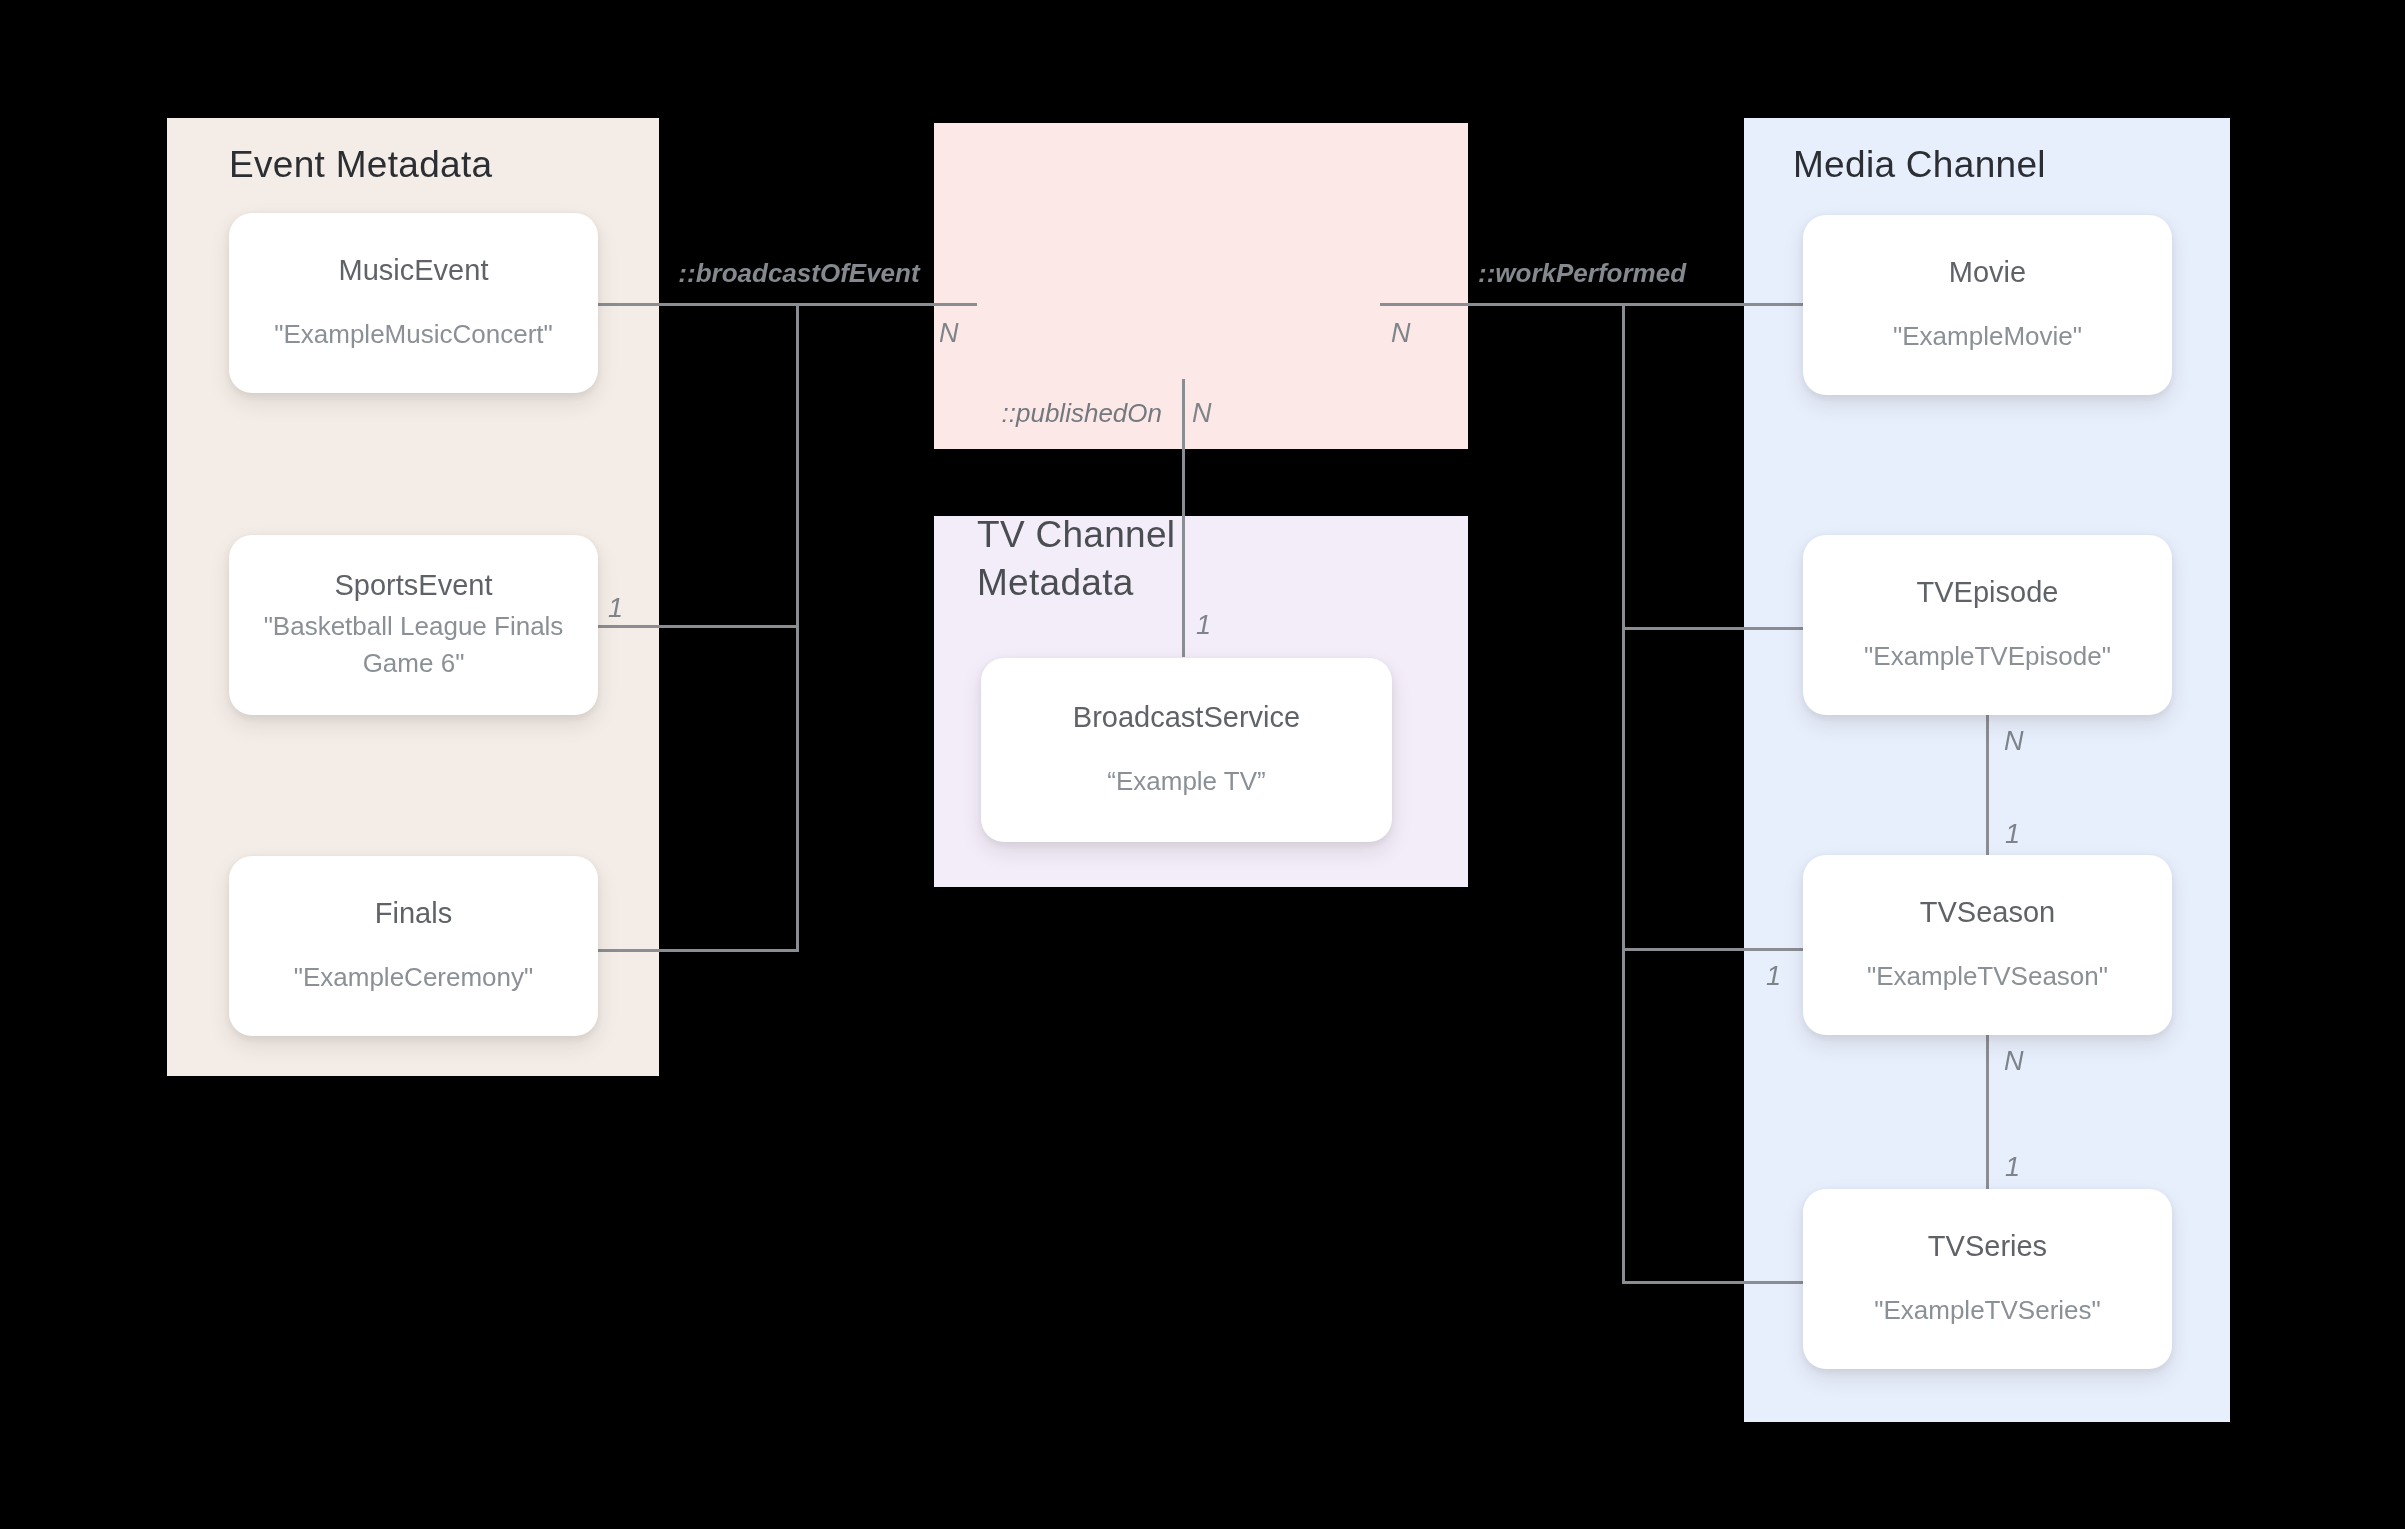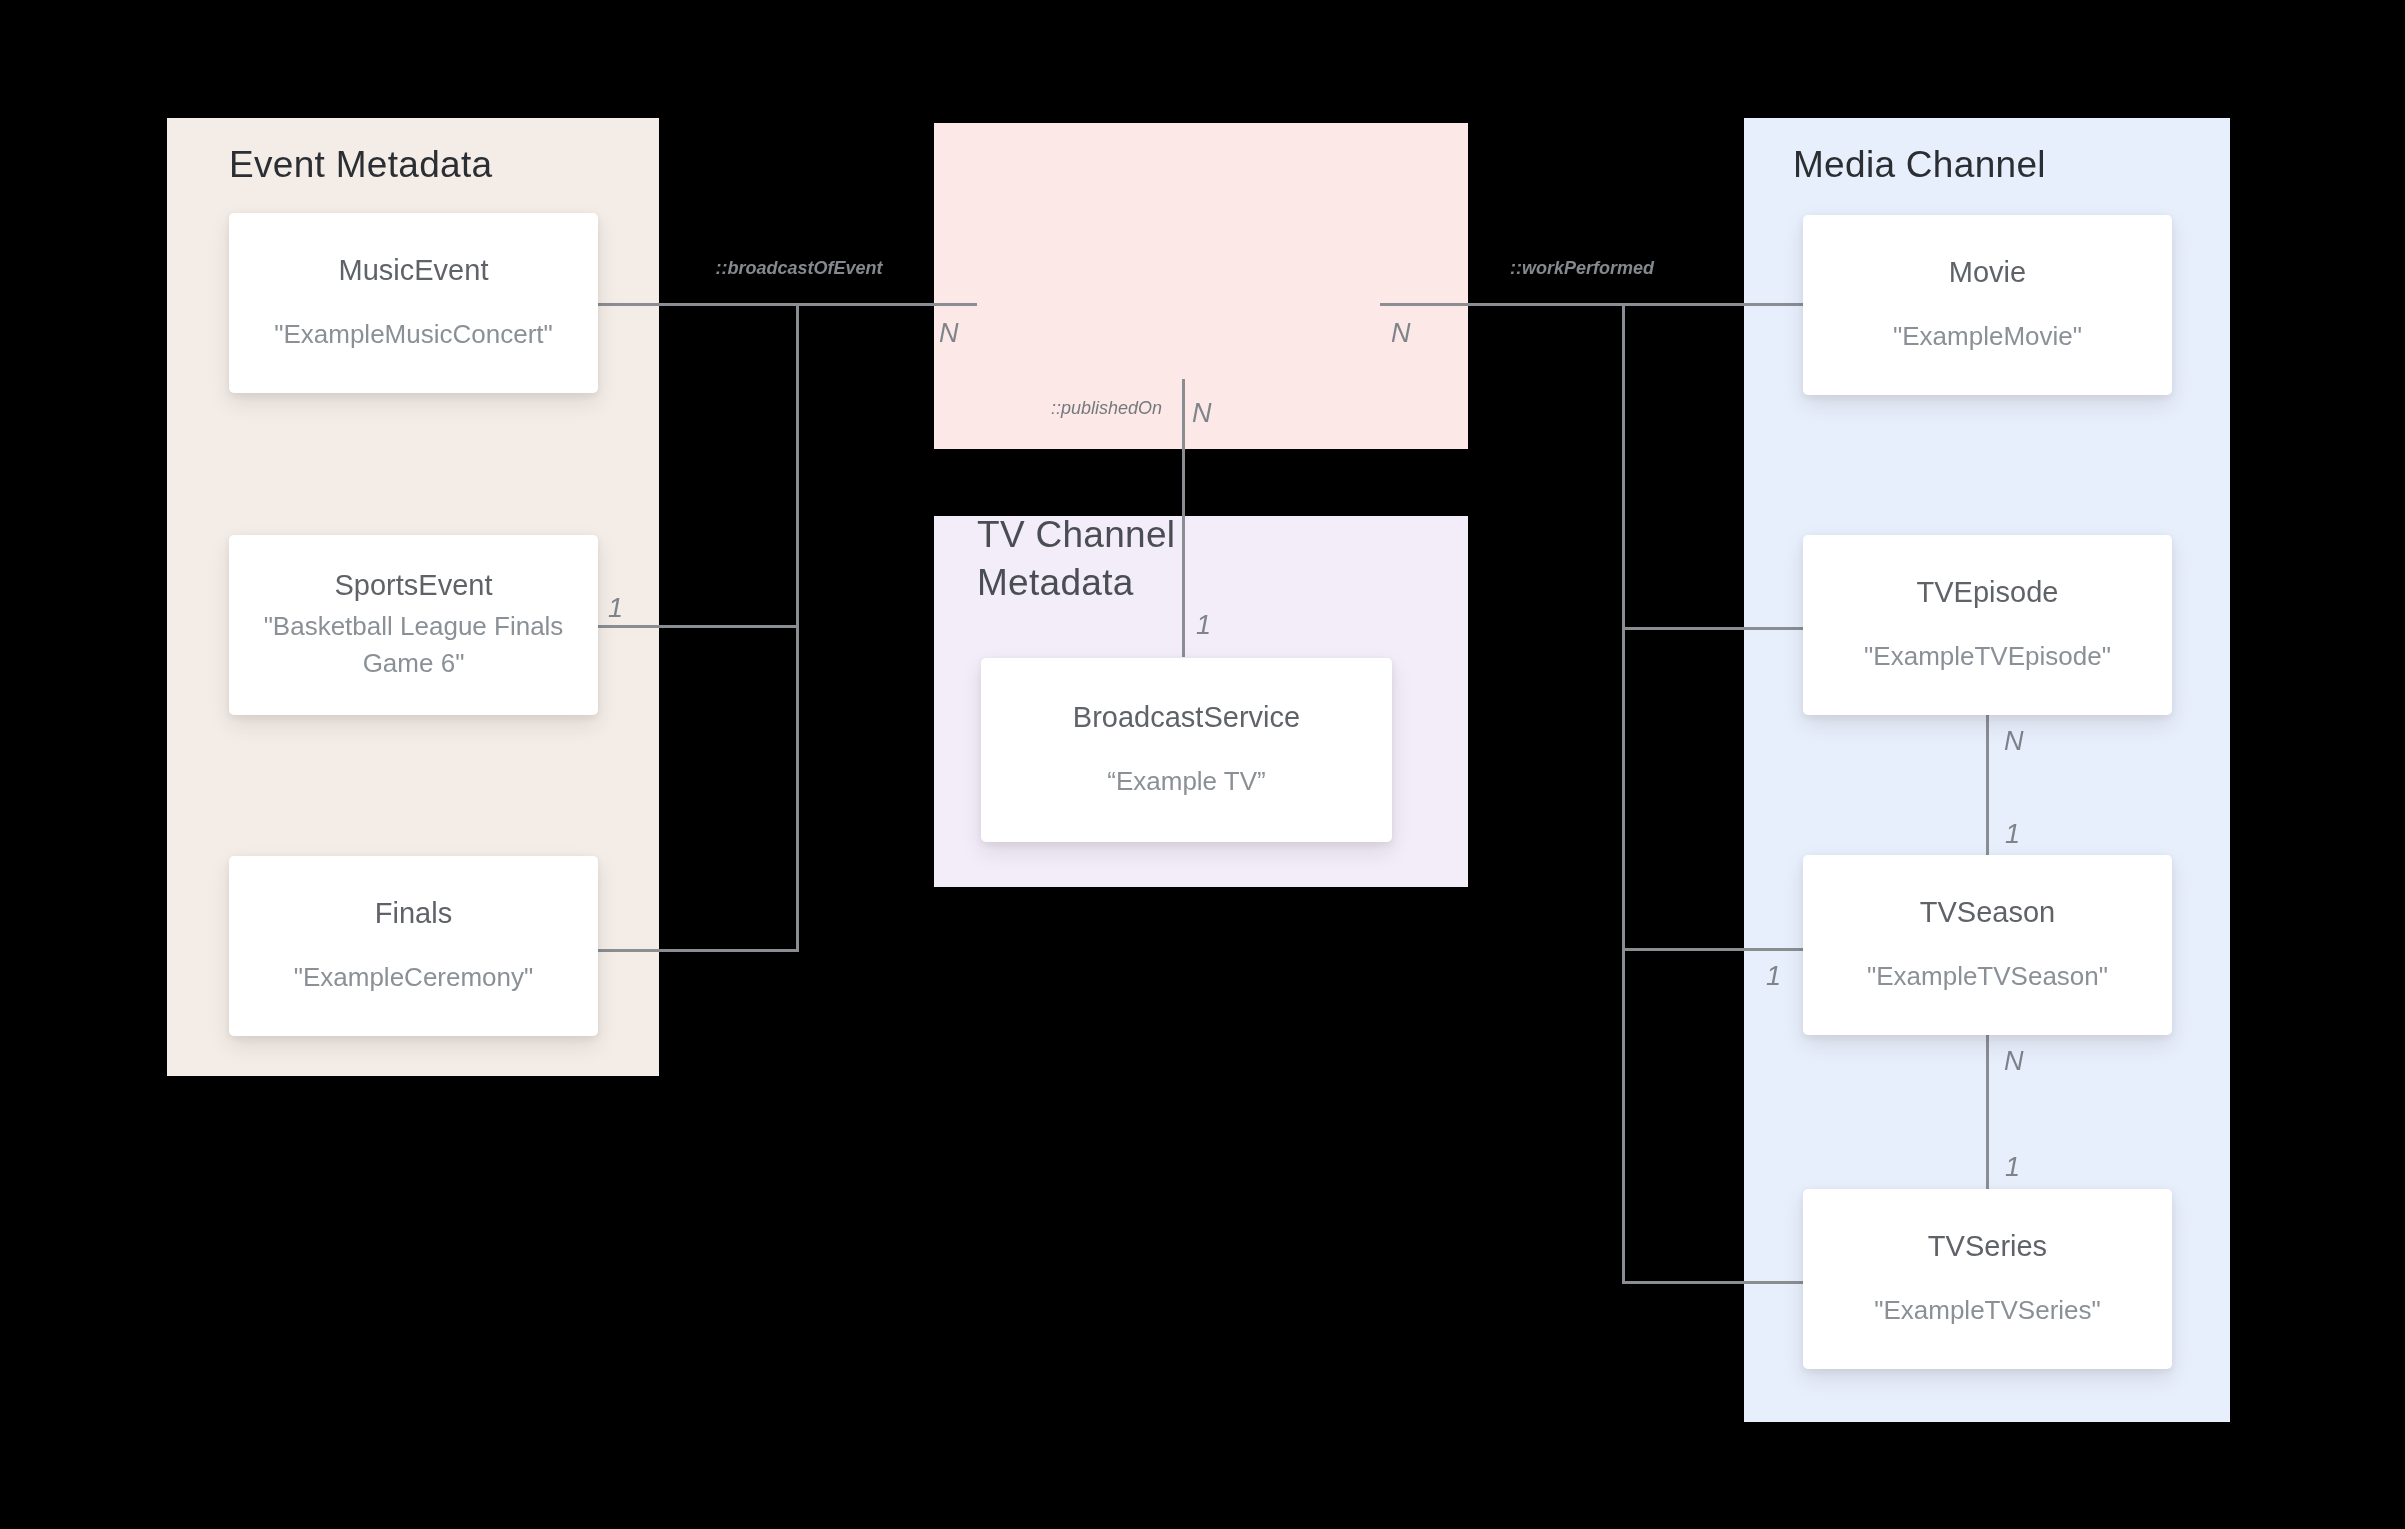--- a/index.html
+++ b/index.html
@@ -24,21 +24,21 @@
     letter-spacing: 0.3px;
     color: #2B2E32;
     line-height: 1.3;
   }
   .panel-title.soft {
     color: #4A4D51;
   }
   .card {
     position: absolute;
     background: #FFFFFF;
-    border-radius: 5px;
+    border-radius: 23px;
     box-shadow: 0 9.6px 21px rgba(40, 30, 30, 0.10), 0 2.9px 7.6px rgba(40, 30, 30, 0.07);
     display: flex;
     flex-direction: column;
     align-items: center;
     justify-content: center;
     gap: 29px;
     text-align: center;
     padding: 0 21px;
     box-sizing: border-box;
   }
@@ -50,21 +50,21 @@
     font-size: 26px;
     color: #8A9096;
     line-height: 1.4;
   }
   .line {
     position: absolute;
     background: #8A8E93;
   }
   .rel-label {
     position: absolute;
-    font-size: 18px;
+    font-size: 26px;
     font-style: italic;
     font-weight: bold;
     color: #84898F;
     text-align: center;
   }
   .rel-label.plain {
     font-weight: normal;
     color: #74797F;
     text-align: right;
   }

